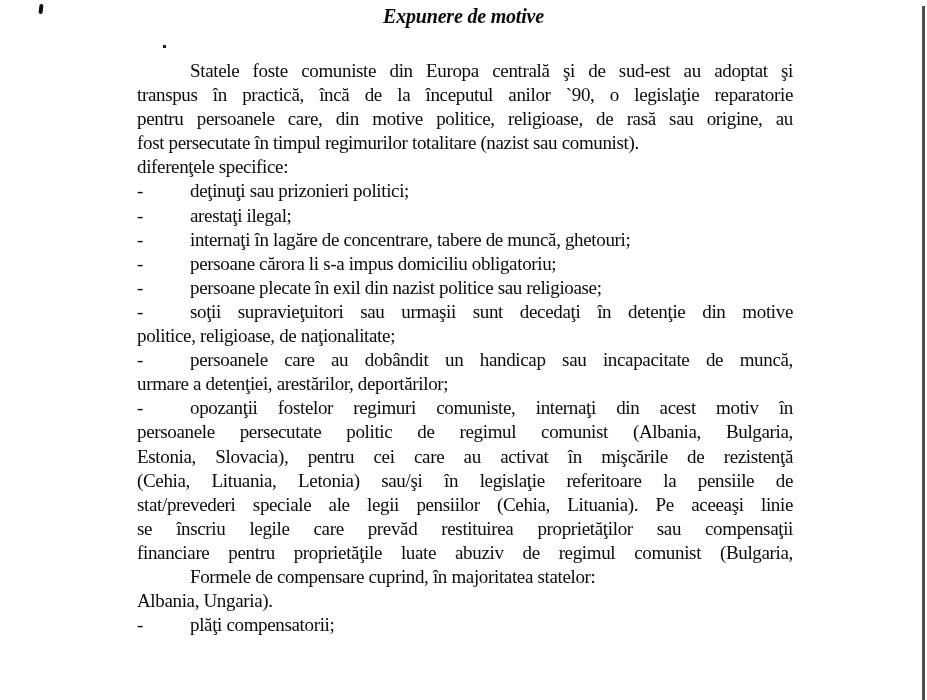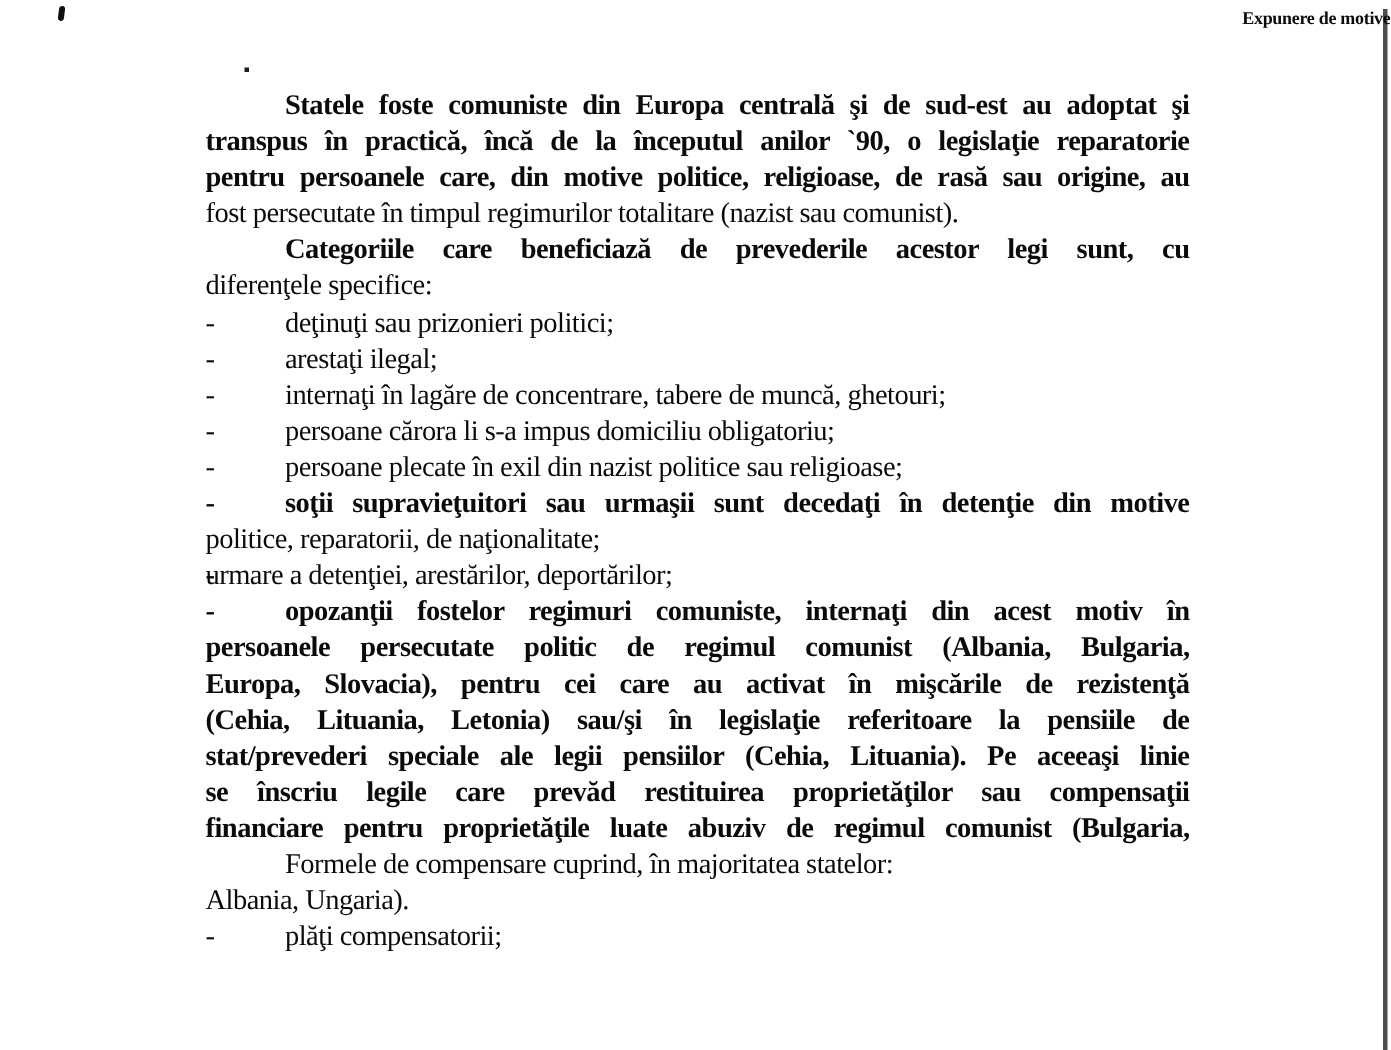--- a/index.html
+++ b/index.html
@@ -15,41 +15,42 @@
     overflow: hidden;
     font-family: "Liberation Serif", "DejaVu Serif", serif;
     color: #0b0b0b;
   }
   .title {
     position: absolute;
     top: 5px;
     left: 0;
     width: 100%;
     margin: 0;
-    text-align: right;
-    font-size: 12px;
+    text-align: center;
+    font-size: 20px;
     font-weight: bold;
+    font-style: italic;
     letter-spacing: -0.2px;
   }
   .body-text {
     position: absolute;
     top: 59px;
     left: 137px;
     width: 656px;
     font-size: 19px;
     line-height: 24.1px;
     letter-spacing: -0.35px;
   }
   .line {
     position: relative;
     text-align: justify;
     text-align-last: left;
     white-space: normal;
   }
-  .line.jf { text-align-last: justify; font-weight: bold; }
+  .line.jf { text-align-last: justify; }
   .line.ind { padding-left: 53px; }
   .line.blt { padding-left: 53px; }
   .line .dash {
     position: absolute;
     left: 0;
     top: 0;
   }
   .artifact-apostrophe {
     position: absolute;
     left: 39px;
@@ -85,34 +86,33 @@
   <span class="artifact-dot"></span>
   <div class="edge-bar"></div>
 
   <h1 class="title">Expunere de motive</h1>
 
   <div class="body-text">
       <div class="line jf ind"><span>Statele foste comuniste din Europa centrală şi de sud-est au adoptat şi</span></div>
       <div class="line jf"><span>transpus în practică, încă de la începutul anilor `90, o legislaţie reparatorie</span></div>
       <div class="line jf"><span>pentru persoanele care, din motive politice, religioase, de rasă sau origine, au</span></div>
       <div class="line"><span>fost persecutate în timpul regimurilor totalitare (nazist sau comunist).</span></div>
-      <div class="line jf ind"><span>Categoriile care beneficiază de prevederile acestor legi sunt, cu</span></div>
       <div class="line"><span>diferenţele specifice:</span></div>
       <div class="line blt"><span class="dash">-</span><span>deţinuţi sau prizonieri politici;</span></div>
       <div class="line blt"><span class="dash">-</span><span>arestaţi ilegal;</span></div>
       <div class="line blt"><span class="dash">-</span><span>internaţi în lagăre de concentrare, tabere de muncă, ghetouri;</span></div>
       <div class="line blt"><span class="dash">-</span><span>persoane cărora li s-a impus domiciliu obligatoriu;</span></div>
       <div class="line blt"><span class="dash">-</span><span>persoane plecate în exil din nazist politice sau religioase;</span></div>
       <div class="line jf blt"><span class="dash">-</span><span>soţii supravieţuitori sau urmaşii sunt decedaţi în detenţie din motive</span></div>
-      <div class="line"><span>politice, reparatorii, de naţionalitate;</span></div>
-      <div class="line jf blt"><span class="dash">-</span></div>
+      <div class="line"><span>politice, religioase, de naţionalitate;</span></div>
+      <div class="line jf blt"><span class="dash">-</span><span>persoanele care au dobândit un handicap sau incapacitate de muncă,</span></div>
       <div class="line"><span>urmare a detenţiei, arestărilor, deportărilor;</span></div>
       <div class="line jf blt"><span class="dash">-</span><span>opozanţii fostelor regimuri comuniste, internaţi din acest motiv în</span></div>
       <div class="line jf"><span>persoanele persecutate politic de regimul comunist (Albania, Bulgaria,</span></div>
-      <div class="line jf"><span>Europa, Slovacia), pentru cei care au activat în mişcările de rezistenţă</span></div>
+      <div class="line jf"><span>Estonia, Slovacia), pentru cei care au activat în mişcările de rezistenţă</span></div>
       <div class="line jf"><span>(Cehia, Lituania, Letonia) sau/şi în legislaţie referitoare la pensiile de</span></div>
       <div class="line jf"><span>stat/prevederi speciale ale legii pensiilor (Cehia, Lituania). Pe aceeaşi linie</span></div>
       <div class="line jf"><span>se înscriu legile care prevăd restituirea proprietăţilor sau compensaţii</span></div>
       <div class="line jf"><span>financiare pentru proprietăţile luate abuziv de regimul comunist (Bulgaria,</span></div>
       <div class="line ind"><span>Formele de compensare cuprind, în majoritatea statelor:</span></div>
       <div class="line"><span>Albania, Ungaria).</span></div>
       <div class="line blt"><span class="dash">-</span><span>plăţi compensatorii;</span></div>
     </div>
 </div>
 

